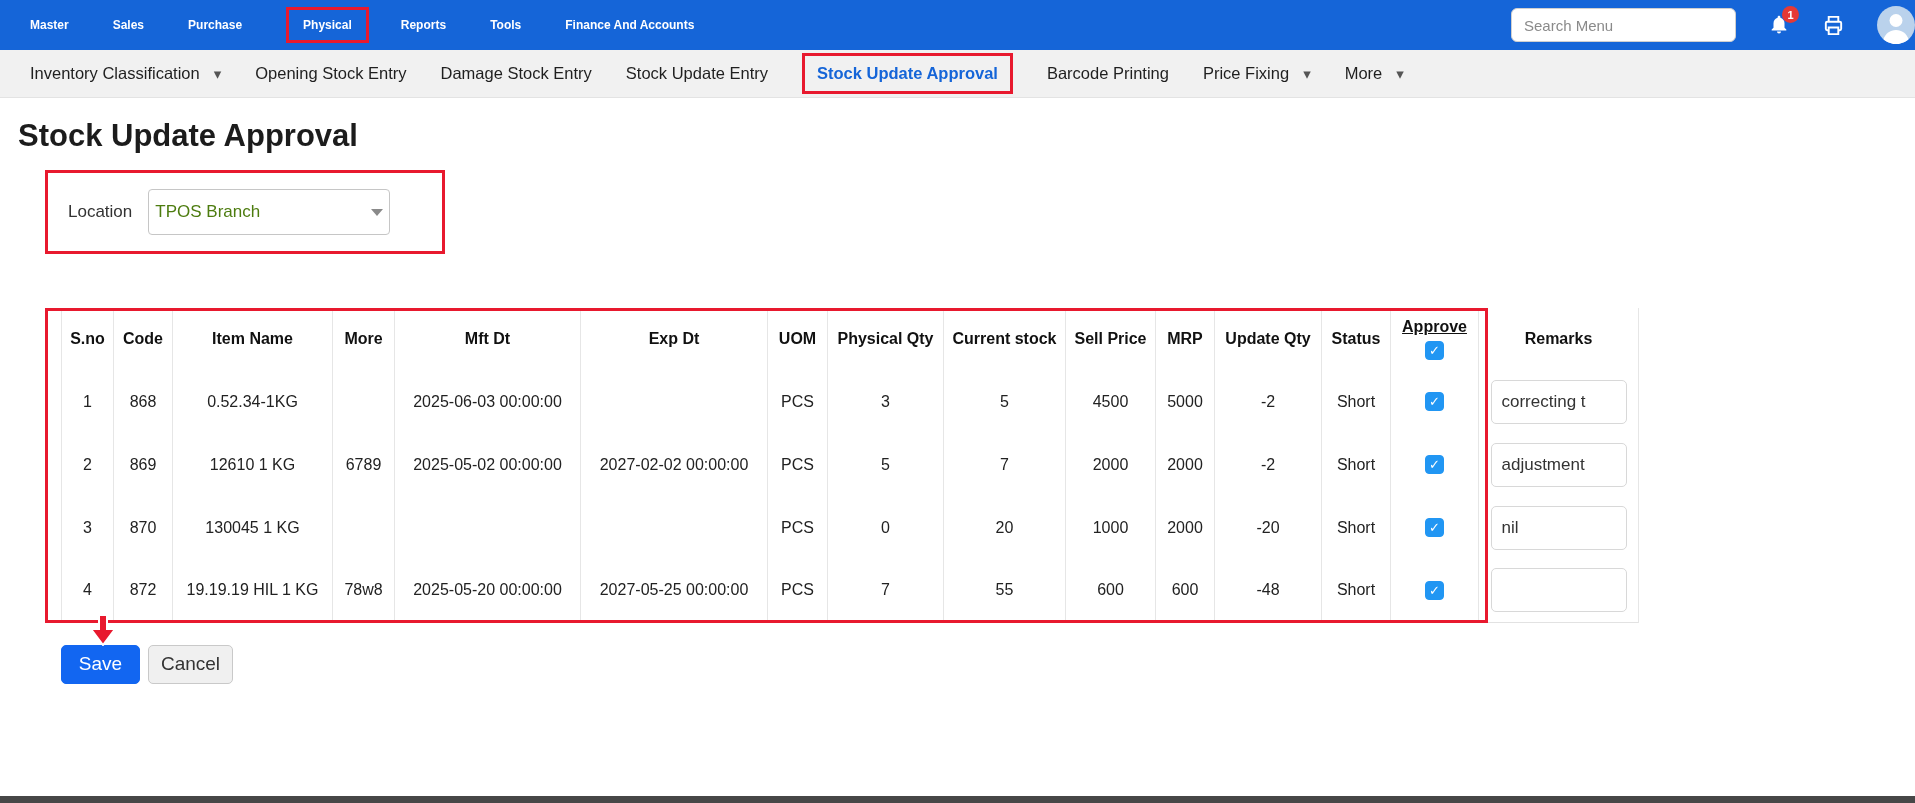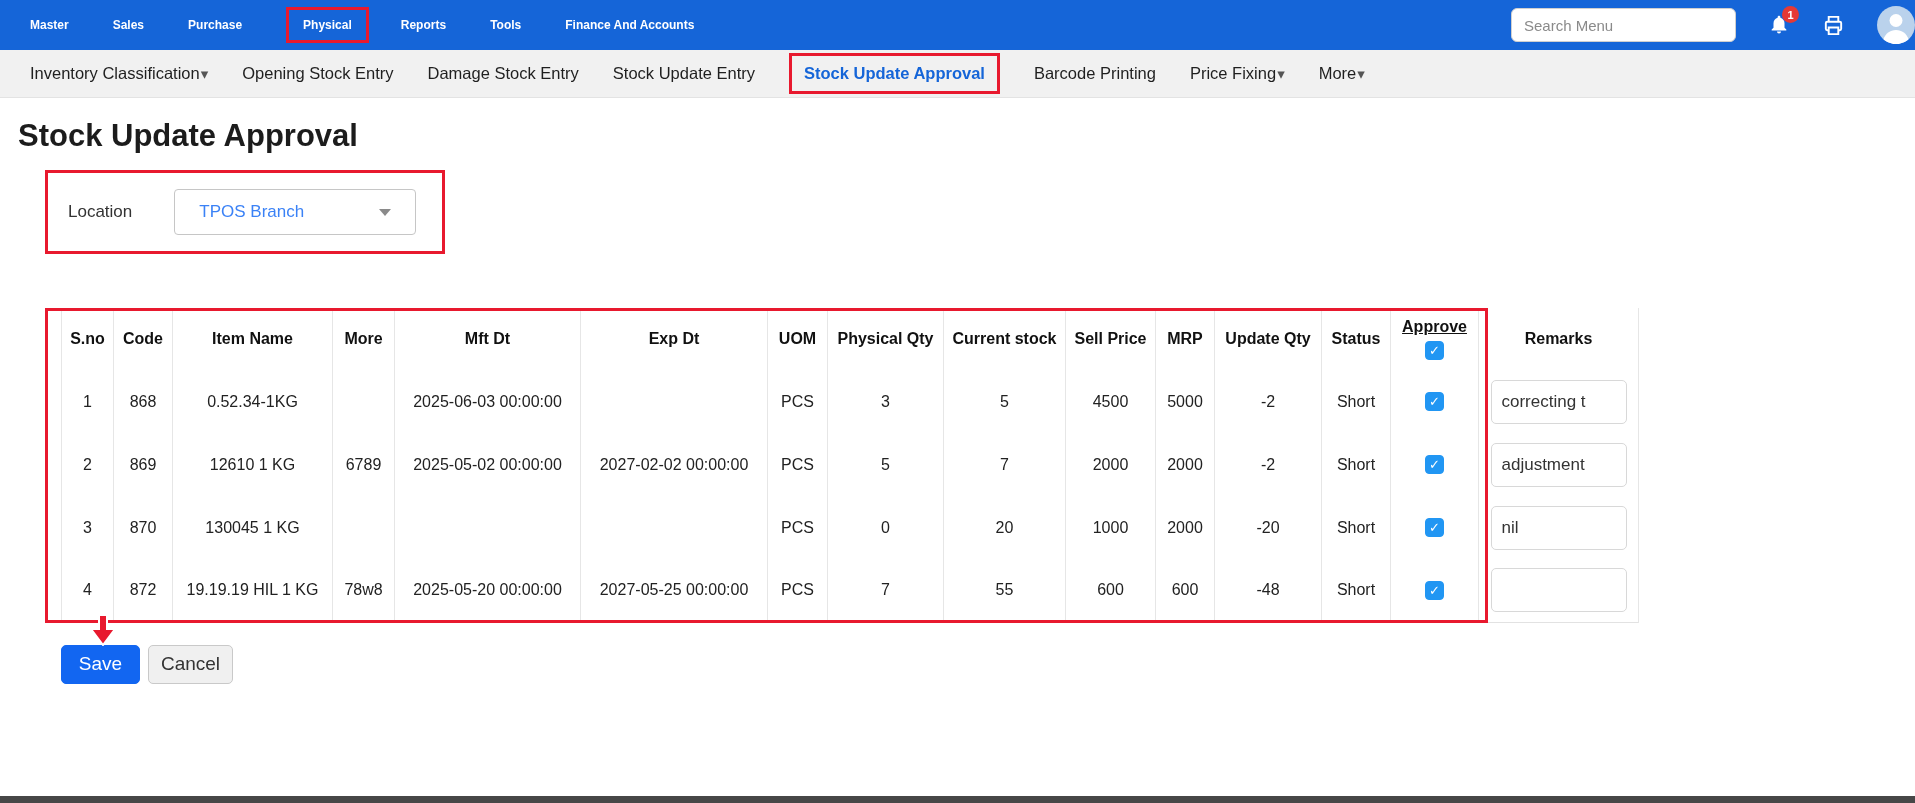--- a/index.html
+++ b/index.html
@@ -13,31 +13,31 @@
   .topnav-item.highlighted{border:3px solid #e8192e;padding:8px 14px;margin-right:32px;}
   .topnav-right{margin-left:auto;display:flex;align-items:center;gap:32px;}
   .search-menu{width:225px;height:34px;border:1px solid #cfcfcf;border-radius:6px;padding:0 12px;font-size:15px;color:#333;outline:none;}
   .search-menu::placeholder{color:#8a8a8a;}
   .bell-wrap{position:relative;display:flex;cursor:pointer;}
   .badge{position:absolute;top:-7px;right:-9px;min-width:17px;height:17px;background:#e53935;color:#fff;border-radius:50%;font-size:11px;font-weight:700;display:flex;align-items:center;justify-content:center;padding:0 3px;}
   .icon-btn{display:flex;cursor:pointer;}
 
   
   .subnav{height:48px;background:#f1f1f1;display:flex;align-items:center;padding-left:30px;gap:34px;border-bottom:1px solid #e3e3e3;}
-  .subnav-item{font-size:16.5px;color:#1f1f1f;cursor:pointer;display:flex;align-items:center;gap:1px;white-space:nowrap;justify-content:center;}
+  .subnav-item{font-size:16.5px;color:#1f1f1f;cursor:pointer;display:flex;align-items:center;gap:14px;white-space:nowrap;justify-content:center;}
   .subnav-item .caret{color:#555;font-size:15px;line-height:1;}
   .subnav-item.active{color:#1565d8;font-weight:700;border:3px solid #e8192e;padding:8px 12px;}
 
   .content{position:relative;}
   .page-title{font-size:31px;font-weight:600;color:#1c1c1c;margin:20px 0 0 18px;}
 
   
-  .location-box{margin:16px 0 0 45px;width:400px;height:84px;border:3px solid #e8192e;display:flex;align-items:center;padding-left:20px;gap:42px;background:#fff;}
+  .location-box{margin:16px 0 0 45px;width:400px;height:84px;border:3px solid #e8192e;display:flex;align-items:center;padding-left:20px;gap:16px;background:#fff;}
   .location-label{font-size:17px;color:#333;}
-  .location-select{width:242px;height:46px;border:1px solid #c6c6c6;border-radius:4px;background:#fff;display:flex;align-items:center;justify-content:space-between;padding:0 24px;font-size:17px;color:#3b82f6;cursor:pointer;}
+  .location-select{width:242px;height:46px;border:1px solid #c6c6c6;border-radius:4px;background:#fff;display:flex;align-items:center;justify-content:space-between;padding:0 6px;font-size:17px;color:#4d7c0f;cursor:pointer;}
   .tri{width:0;height:0;border-left:6px solid transparent;border-right:6px solid transparent;border-top:7px solid #8a8a8a;}
 
   
   .item-search{position:absolute;top:156px;right:28px;width:247px;height:45px;border:1px solid #ddd;border-radius:4px;display:flex;align-items:center;background:#fff;}
   .item-search input{flex:1;border:none;outline:none;padding:0 12px;font-size:16px;color:#333;background:transparent;min-width:0;}
   .item-search input::placeholder{color:#9a9a9a;}
   .item-search .mag{margin-right:10px;display:flex;}
 
   
   .table-zone{position:relative;margin:54px 0 8px 45px;width:1600px;}

